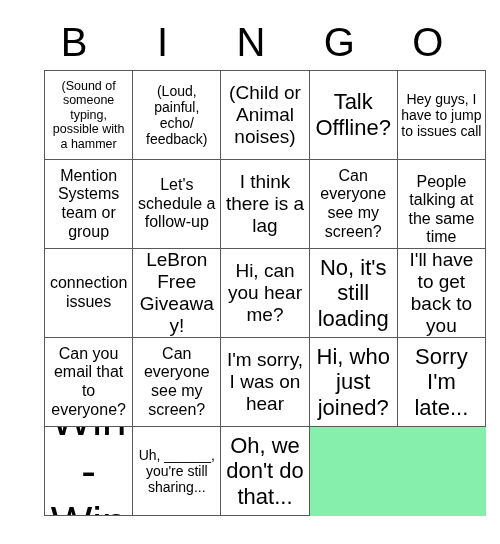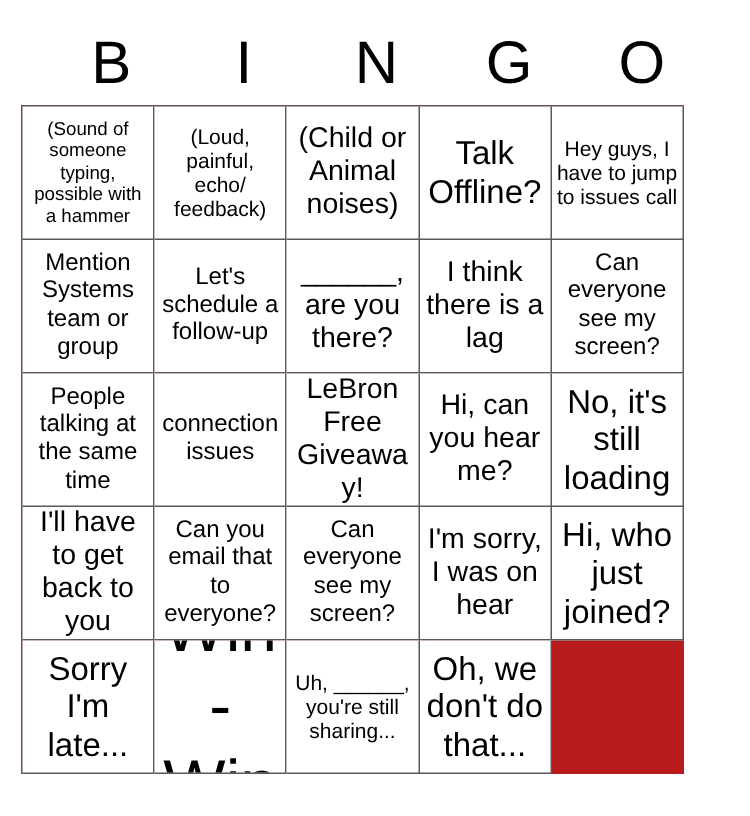--- a/index.html
+++ b/index.html
@@ -40,31 +40,31 @@
     font-weight: 400;
     line-height: 1;
     letter-spacing: 0px;
     color: #000000;
     user-select: none;
   }
 
   
   #grid {
     position: absolute;
-    left: 14px;
+    left: 44px;
     top: 70px;
     width: 442px;
     height: 446px;
     display: grid;
     grid-template-columns: repeat(5, 1fr);
     grid-template-rows: repeat(5, 1fr);
     border-top: 1px solid #595959;
     border-left: 1px solid #595959;
     box-sizing: border-box;
-    background: #b91c1c;
+    background: #86efac;
   }
 
   .cell {
     border-right: 1px solid #595959;
     border-bottom: 1px solid #595959;
     box-sizing: border-box;
     display: flex;
     align-items: center;
     justify-content: center;
     text-align: center;
@@ -121,30 +121,27 @@
         <span class="cell-text fs-sm">Hey guys, I have to jump to issues call</span>
       </div>
 
     <div class="cell" style="border-right-color: rgb(89, 89, 89); border-bottom-color: rgb(89, 89, 89);">
         <span class="cell-text fs-md">Mention Systems team or group</span>
       </div>
     <div class="cell" style="border-right-color: rgb(89, 89, 89); border-bottom-color: rgb(89, 89, 89);">
         <span class="cell-text fs-md">Let's schedule a follow-up</span>
       </div>
     <div class="cell" style="border-right-color: rgb(89, 89, 89); border-bottom-color: rgb(89, 89, 89);">
-        <span class="cell-text fs-lg">______, are you there?</span>
-      </div>
-    <div class="cell" style="border-right-color: rgb(89, 89, 89); border-bottom-color: rgb(89, 89, 89);">
         <span class="cell-text fs-lg">I think there is a lag</span>
       </div>
     <div class="cell" style="border-right-color: rgb(89, 89, 89); border-bottom-color: rgb(89, 89, 89);">
         <span class="cell-text fs-md">Can everyone see my screen?</span>
       </div>
 
-    <div class="cell" style="border-right-color: rgb(89, 89, 89); border-bottom-color: rgb(89, 89, 89);">
+    <div class="cell" style="border-right-color: rgb(89, 89, 89); border-bottom-color: rgb(89, 89, 89); align-items: flex-end;">
         <span class="cell-text fs-md">People talking at the same time</span>
       </div>
     <div class="cell" style="border-right-color: rgb(89, 89, 89); border-bottom-color: rgb(89, 89, 89);">
         <span class="cell-text fs-md">connection issues</span>
       </div>
     <div class="cell" style="border-right-color: rgb(89, 89, 89); border-bottom-color: rgb(89, 89, 89);">
         <span class="cell-text fs-lg">LeBron Free Giveaway!</span>
       </div>
     <div class="cell" style="border-right-color: rgb(89, 89, 89); border-bottom-color: rgb(89, 89, 89);">
         <span class="cell-text fs-lg">Hi, can you hear me?</span>

